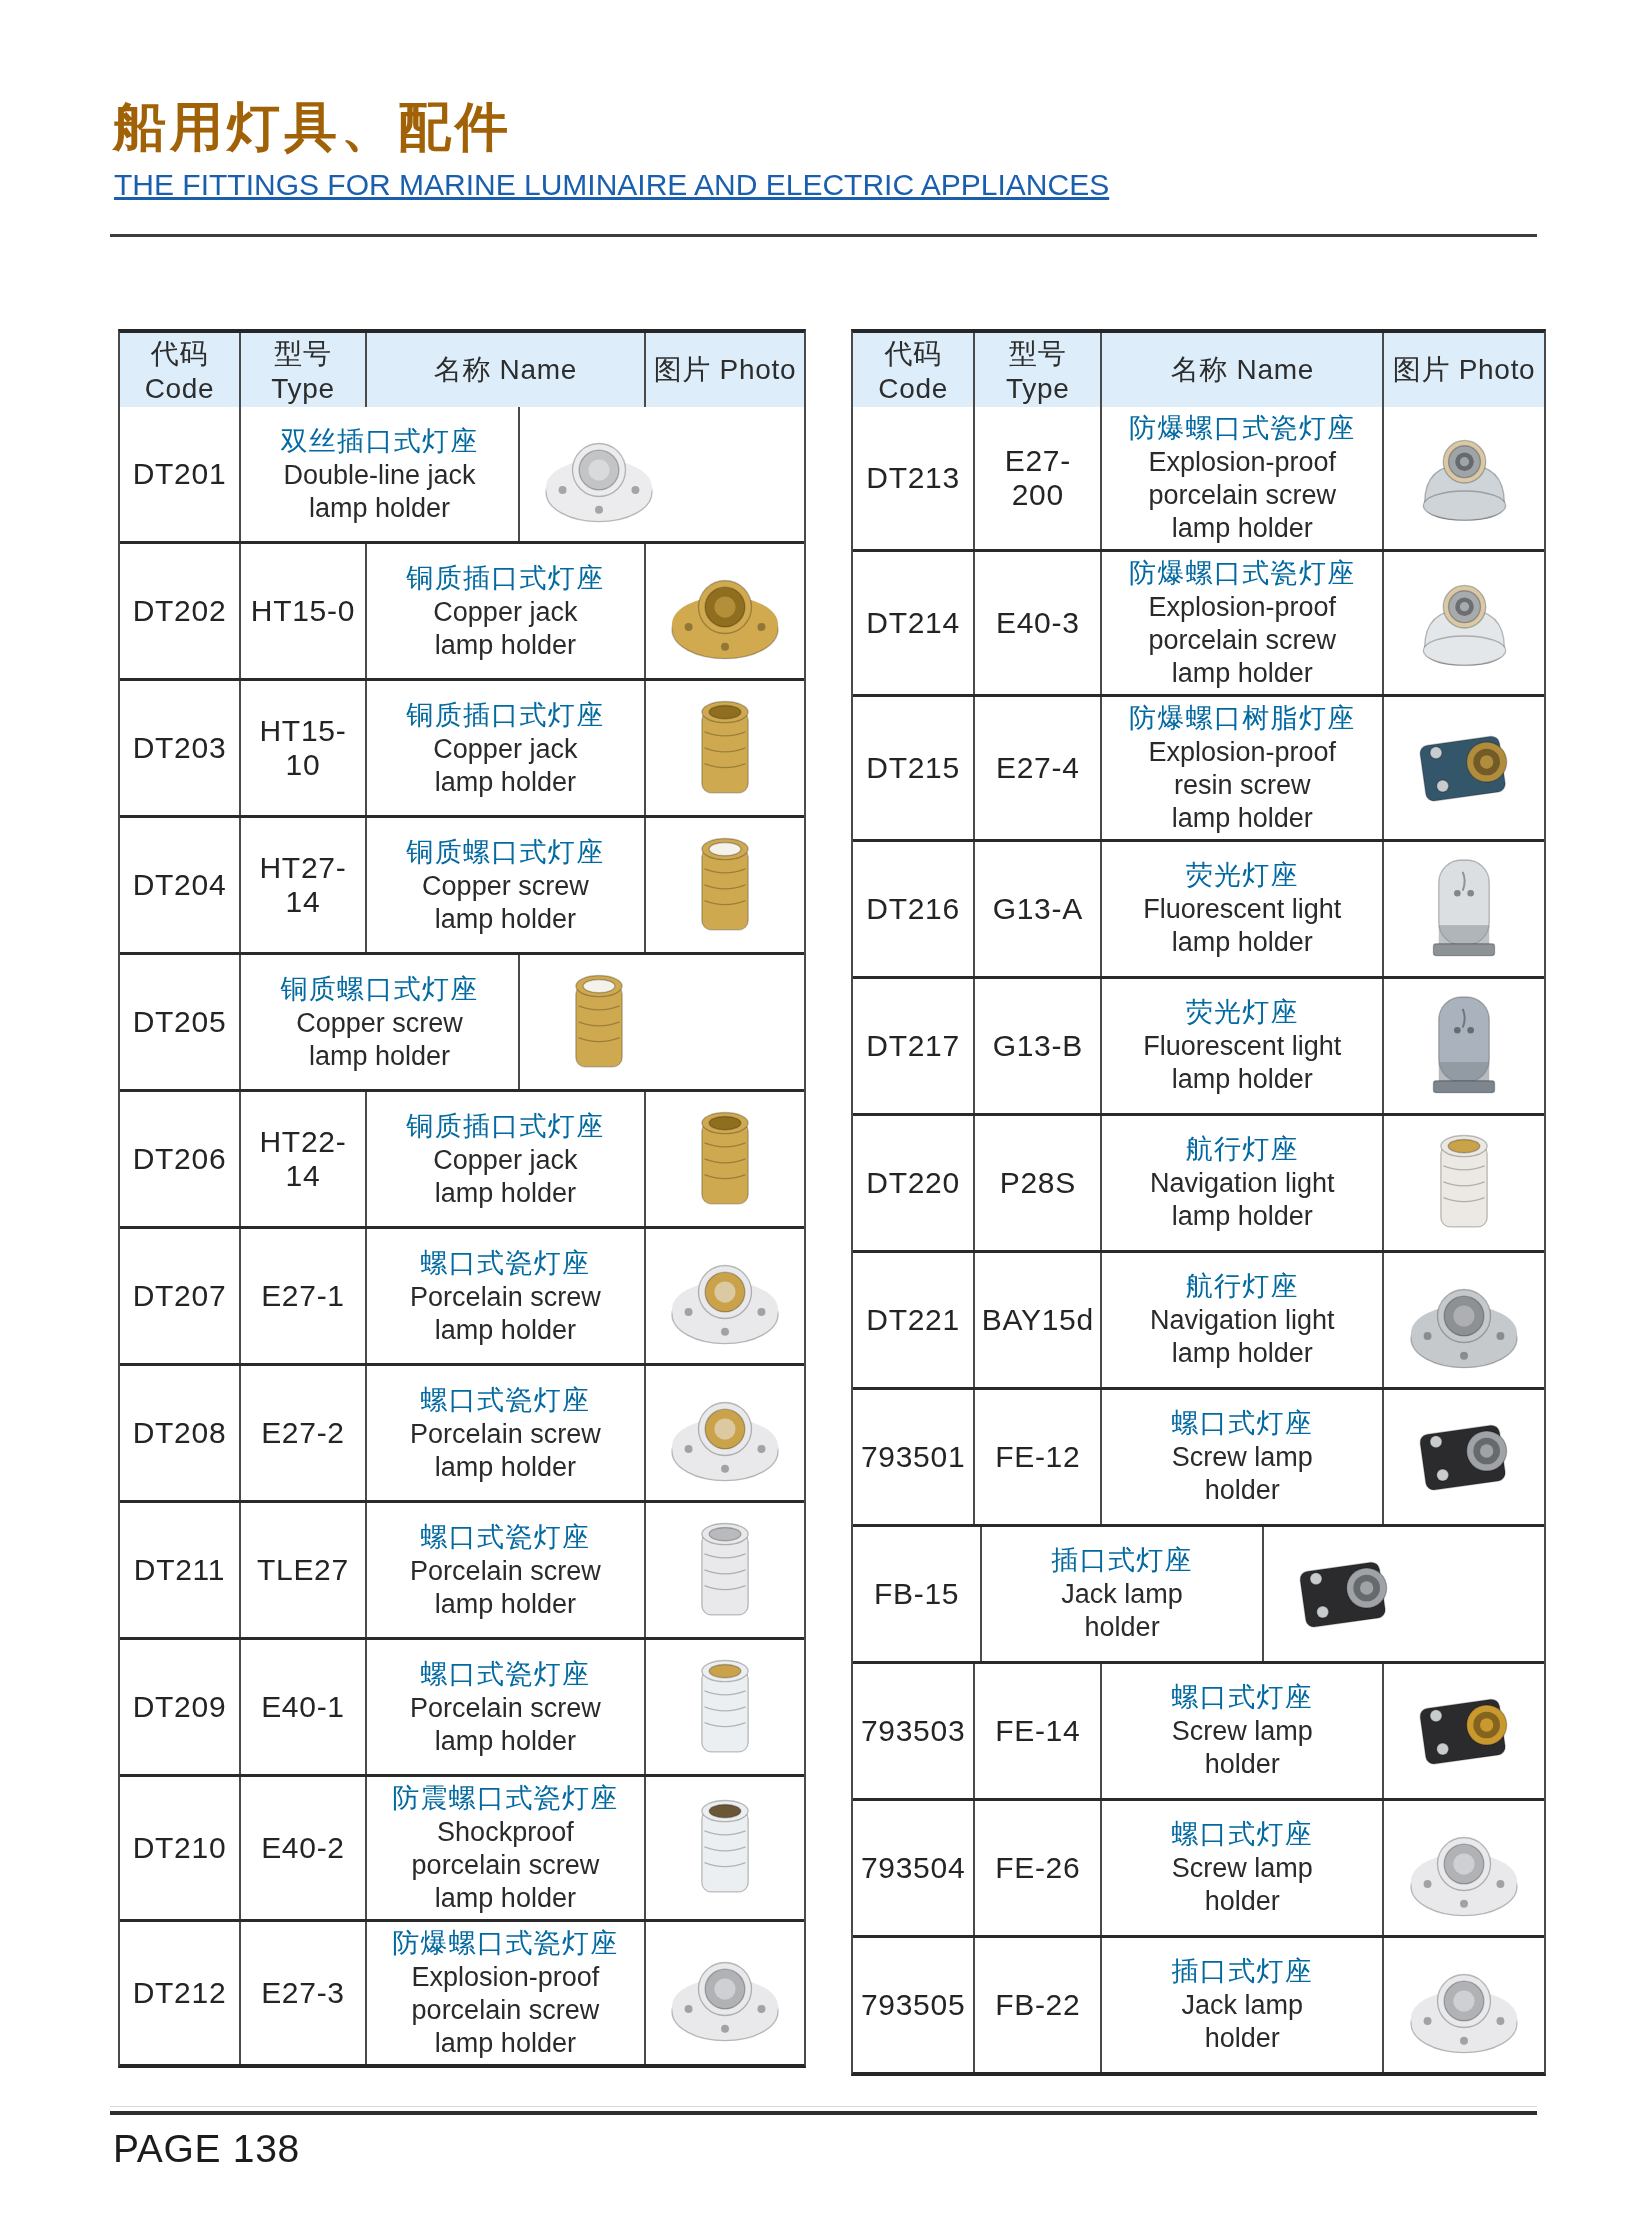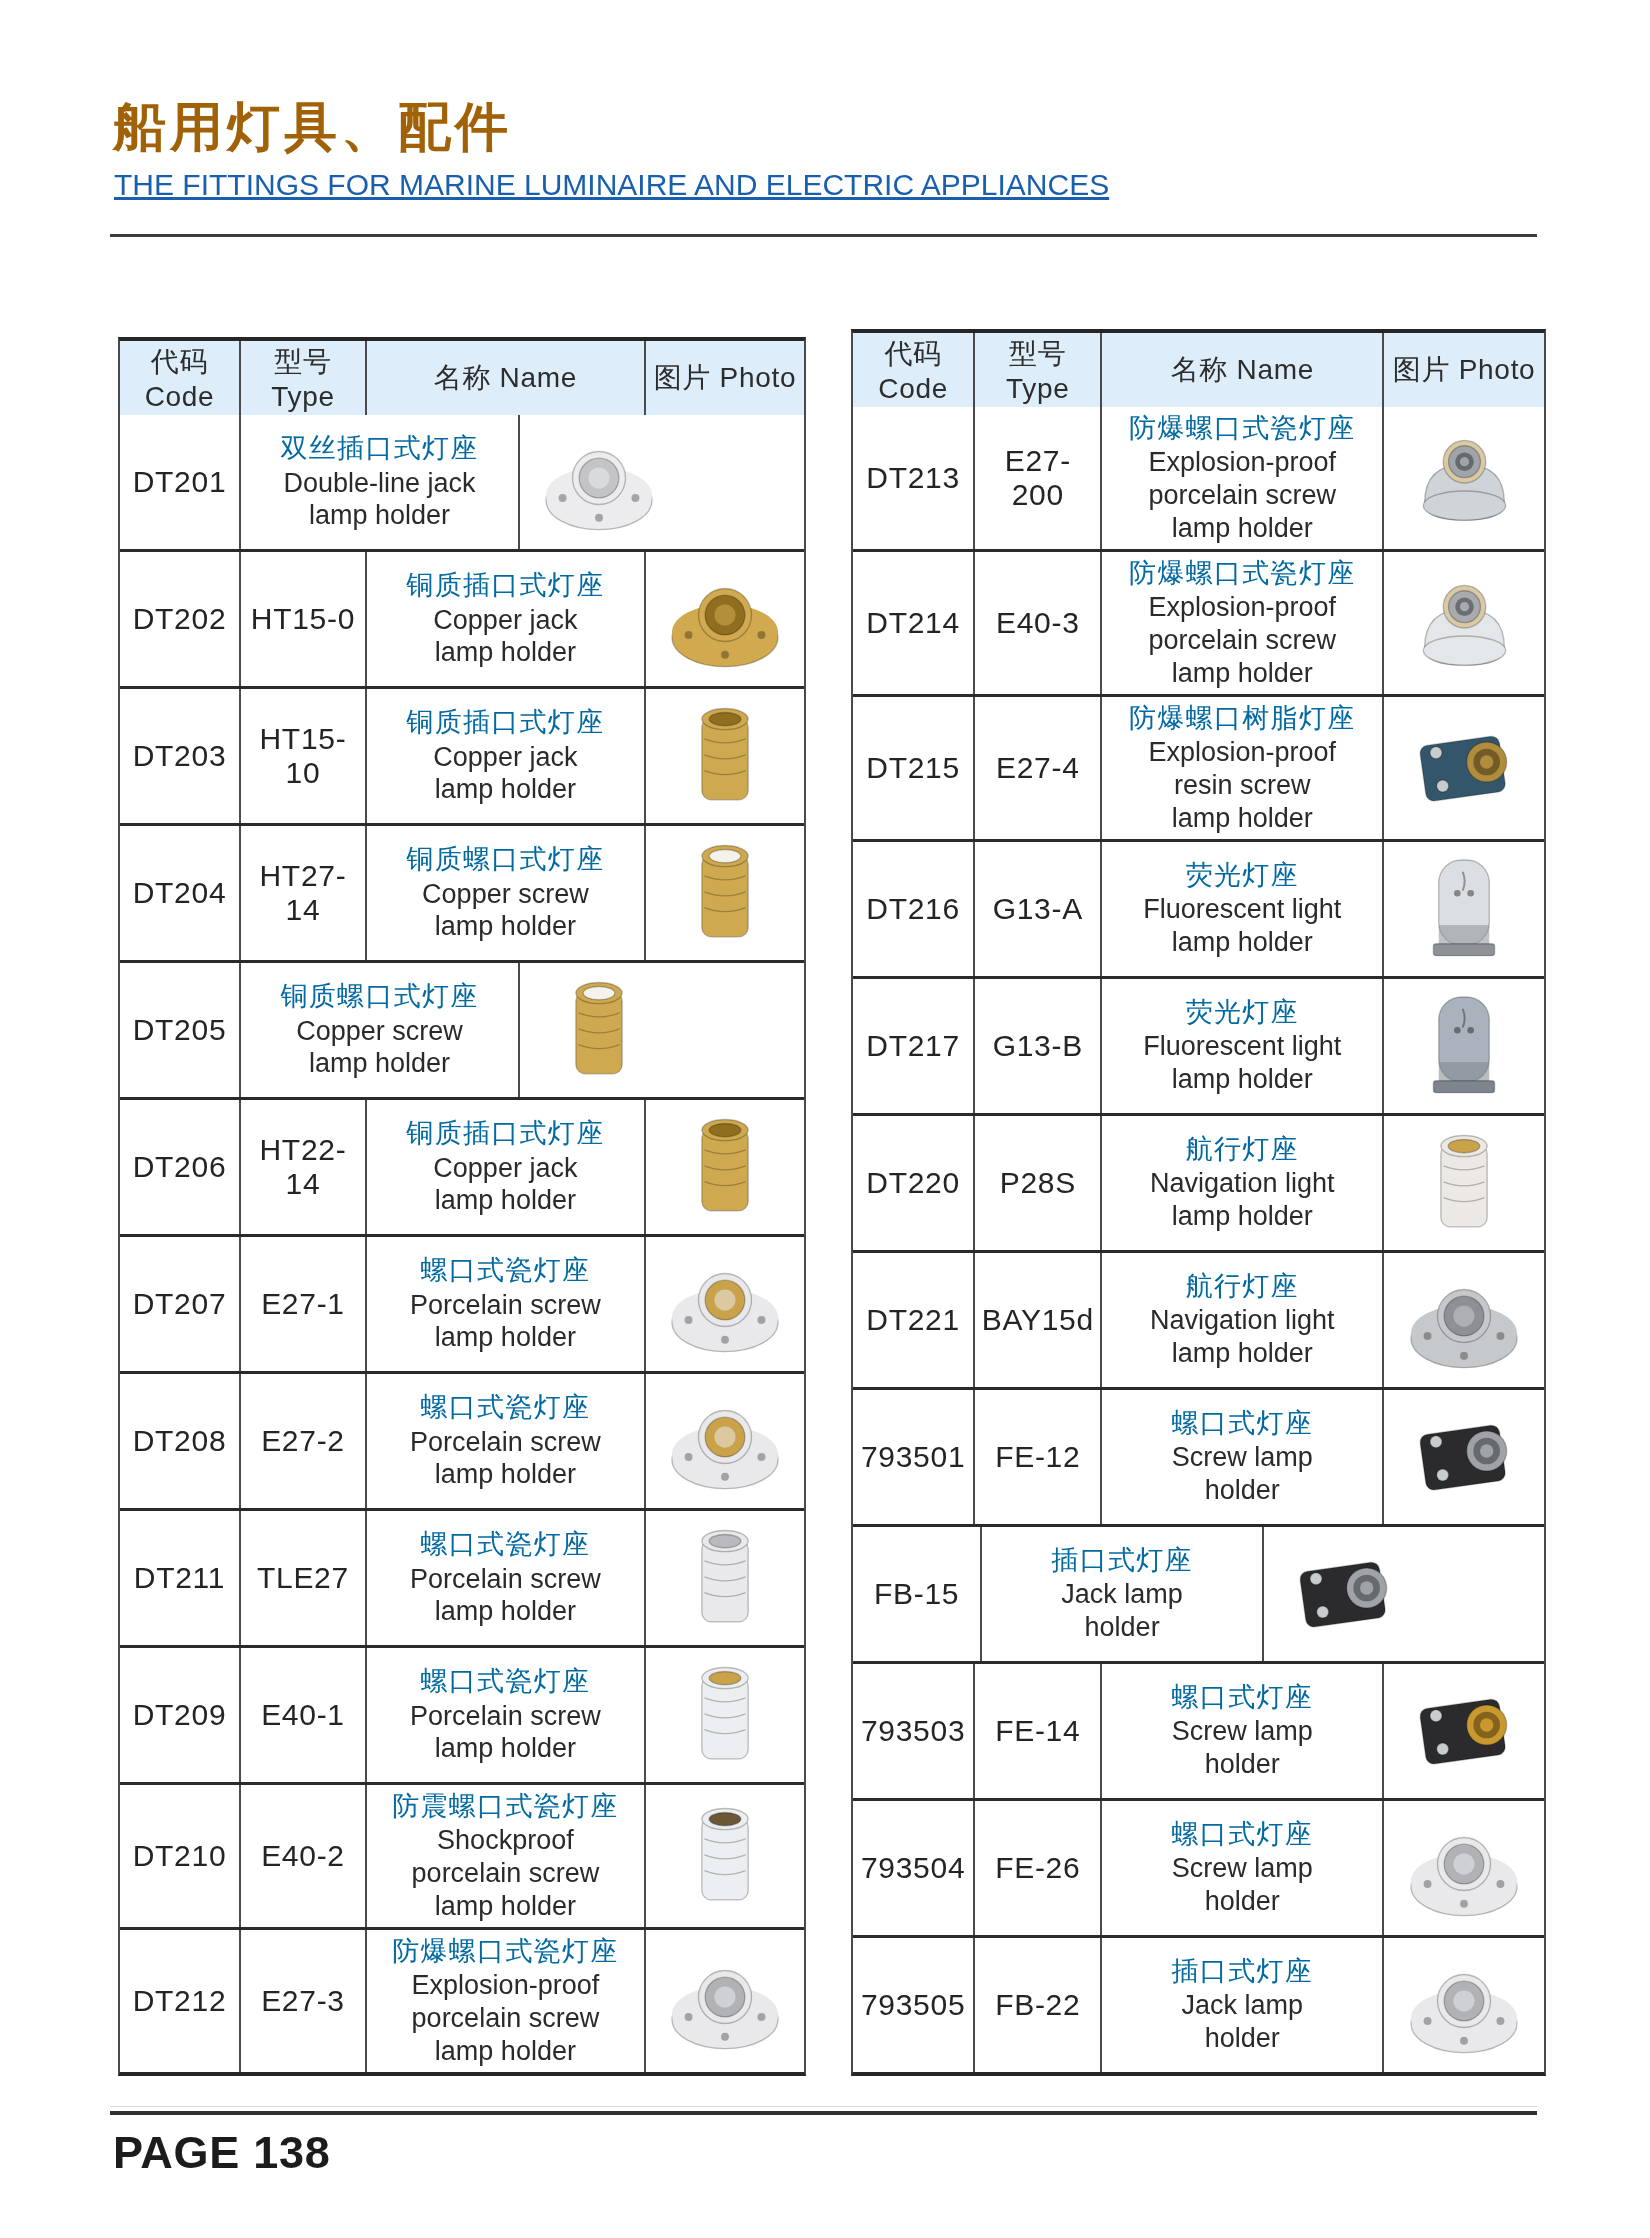--- a/index.html
+++ b/index.html
@@ -21,21 +21,21 @@
     font-size:30px;font-weight:normal;letter-spacing:0px;
     color:#1a5fae;line-height:1.15;text-decoration:underline;
   }
   .rule-top{
     position:absolute;left:110px;top:234px;
     width:1427px;height:3.3px;background:#3d3d3d;
   }
   
   .tables-wrap{
     position:absolute;left:118px;top:329px;
-    display:flex;gap:45px;align-items:flex-end;
+    display:flex;gap:45px;align-items:flex-start;
   }
   .cat-table{
     border-left:2px solid #4a4a4a;
     border-right:2px solid #4a4a4a;
     border-top:4.7px solid #262626;
     border-bottom:4.7px solid #262626;
     background:#ffffff;
   }
   .cat-table.left{width:684px;}
   .cat-table.right{width:691px;}
@@ -75,21 +75,21 @@
   .rule-bottom-light{
     position:absolute;left:110px;top:2106px;
     width:1427px;height:1.3px;background:#d8d8d8;
   }
   .rule-bottom{
     position:absolute;left:110px;top:2111px;
     width:1427px;height:4px;background:#2f2f2f;
   }
   .page-number{
     position:absolute;left:113px;top:2127px;
-    font-size:45px;color:#1c1c1c;letter-spacing:0.7px;font-weight:bold;
+    font-size:39px;color:#1c1c1c;letter-spacing:0.7px;
   }
 </style>
 </head>
 <body>
 
 <div class="page">
 
   <div class="title-zh">船用灯具、配件</div>
   <div class="title-en">THE FITTINGS FOR MARINE LUMINAIRE AND ELECTRIC APPLIANCES</div>
   <div class="rule-top"></div>

